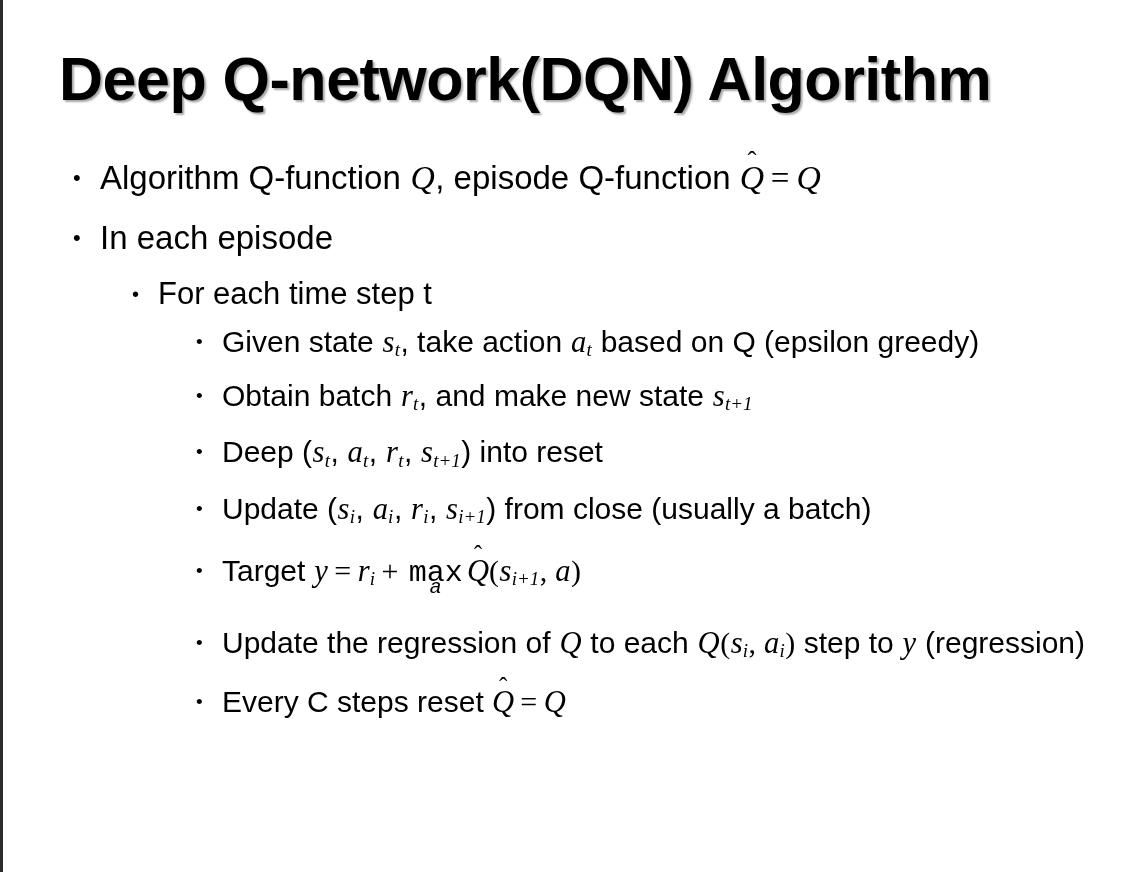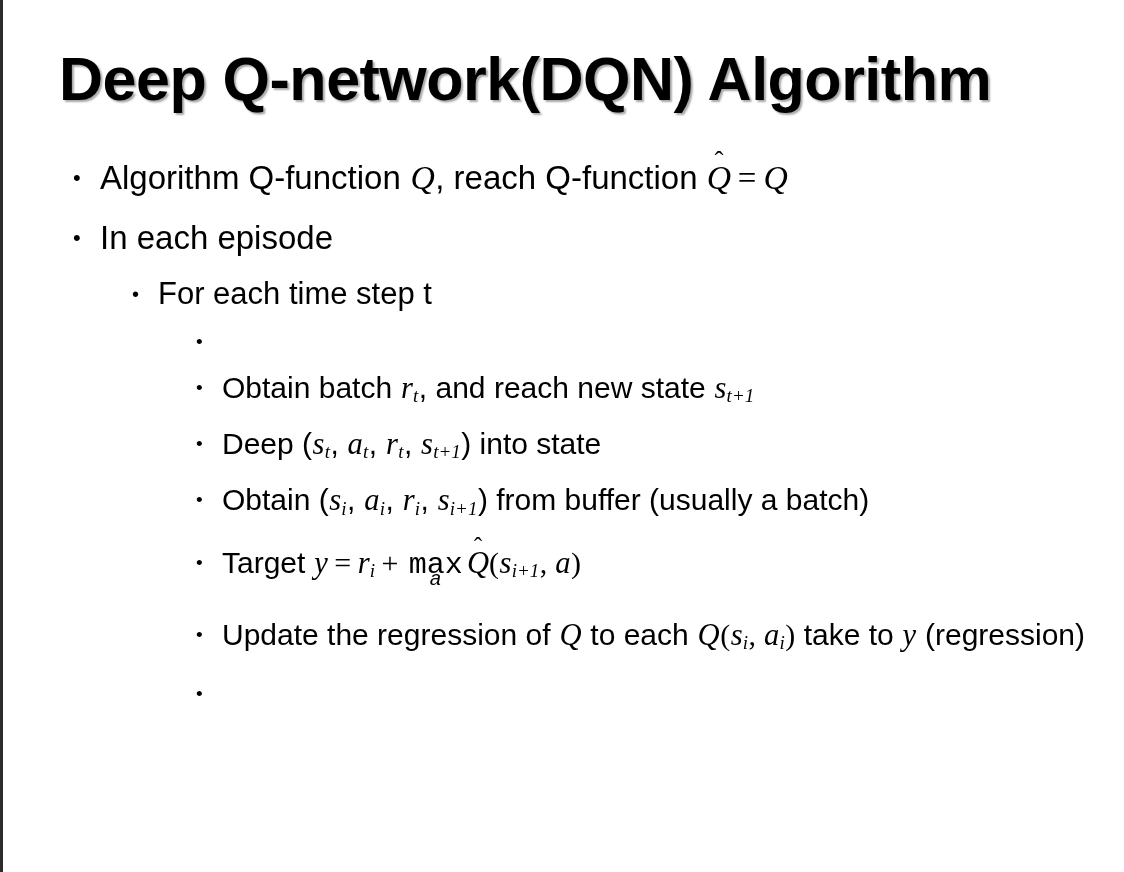--- a/index.html
+++ b/index.html
@@ -172,60 +172,62 @@
 <body>
 
 <div id="slide">
 
   <div id="slide-title">Deep Q-network(DQN) Algorithm</div>
 
   <div id="body">
 
     <div class="bullet-row lvl1">
       <span class="bullet-mark">•</span>
-      <span class="bullet-text"><span>Algorithm Q-function </span><span class="m">Q</span><span>, reach Q-function </span><span class="mhat"><span class="hat">̂</span><span>Q</span></span><span class="op">=</span><span class="m">Q</span></span>
+      <span class="bullet-text"><span>Algorithm Q-function </span><span class="m">Q</span><span>, episode Q-function </span><span class="mhat"><span class="hat">̂</span><span>Q</span></span><span class="op">=</span><span class="m">Q</span></span>
     </div>
 
     <div class="bullet-row lvl1">
       <span class="bullet-mark">•</span>
       <span class="bullet-text">In each episode</span>
     </div>
 
     <div class="bullet-row lvl2">
       <span class="bullet-mark">•</span>
       <span class="bullet-text">For each time step t</span>
     </div>
 
     <div class="bullet-row lvl3 tall">
       <span class="bullet-mark">•</span>
+      <span class="bullet-text"><span>Given state </span><span class="m"><span>s</span><sub>t</sub></span><span>, take action </span><span class="m"><span>a</span><sub>t</sub></span><span> based on Q (epsilon greedy)</span></span>
     </div>
 
     <div class="bullet-row lvl3">
       <span class="bullet-mark">•</span>
-      <span class="bullet-text"><span>Obtain batch </span><span class="m"><span>r</span><sub>t</sub></span><span>, and reach new state </span><span class="m"><span>s</span><sub class="sub-num">t+1</sub></span></span>
+      <span class="bullet-text"><span>Obtain batch </span><span class="m"><span>r</span><sub>t</sub></span><span>, and make new state </span><span class="m"><span>s</span><sub class="sub-num">t+1</sub></span></span>
     </div>
 
     <div class="bullet-row lvl3">
       <span class="bullet-mark">•</span>
-      <span class="bullet-text"><span>Deep (</span><span class="m"><span>s</span><sub>t</sub></span><span>, </span><span class="m"><span>a</span><sub>t</sub></span><span>, </span><span class="m"><span>r</span><sub>t</sub></span><span>, </span><span class="m"><span>s</span><sub class="sub-num">t+1</sub></span><span>) into state</span></span>
+      <span class="bullet-text"><span>Deep (</span><span class="m"><span>s</span><sub>t</sub></span><span>, </span><span class="m"><span>a</span><sub>t</sub></span><span>, </span><span class="m"><span>r</span><sub>t</sub></span><span>, </span><span class="m"><span>s</span><sub class="sub-num">t+1</sub></span><span>) into reset</span></span>
     </div>
 
     <div class="bullet-row lvl3">
       <span class="bullet-mark">•</span>
-      <span class="bullet-text"><span>Obtain (</span><span class="m"><span>s</span><sub>i</sub></span><span>, </span><span class="m"><span>a</span><sub>i</sub></span><span>, </span><span class="m"><span>r</span><sub>i</sub></span><span>, </span><span class="m"><span>s</span><sub class="sub-num">i+1</sub></span><span>) from buffer (usually a batch)</span></span>
+      <span class="bullet-text"><span>Update (</span><span class="m"><span>s</span><sub>i</sub></span><span>, </span><span class="m"><span>a</span><sub>i</sub></span><span>, </span><span class="m"><span>r</span><sub>i</sub></span><span>, </span><span class="m"><span>s</span><sub class="sub-num">i+1</sub></span><span>) from close (usually a batch)</span></span>
     </div>
 
     <div class="bullet-row lvl3" style="line-height:60px;">
       <span class="bullet-mark">•</span>
       <span class="bullet-text"><span>Target </span><span class="m">y</span><span class="op">=</span><span class="m"><span>r</span><sub>i</sub></span><span class="op">+</span><span class="maxop"><span>max</span><span class="lim">a</span></span><span class="mhat"><span class="hat">̂</span><span>Q</span></span><span class="mup">(</span><span class="m"><span>s</span><sub class="sub-num">i+1</sub></span><span class="mup">, </span><span class="m">a</span><span class="mup">)</span></span>
     </div>
 
     <div class="bullet-row lvl3 tall" style="margin-top:12px;">
       <span class="bullet-mark">•</span>
-      <span class="bullet-text"><span>Update the regression of </span><span class="m">Q</span><span> to each </span><span class="m">Q</span><span class="mup">(</span><span class="m"><span>s</span><sub>i</sub></span><span class="mup">, </span><span class="m"><span>a</span><sub>i</sub></span><span class="mup">)</span><span> take to </span><span class="m">y</span><span> (regression)</span></span>
+      <span class="bullet-text"><span>Update the regression of </span><span class="m">Q</span><span> to each </span><span class="m">Q</span><span class="mup">(</span><span class="m"><span>s</span><sub>i</sub></span><span class="mup">, </span><span class="m"><span>a</span><sub>i</sub></span><span class="mup">)</span><span> step to </span><span class="m">y</span><span> (regression)</span></span>
     </div>
 
     <div class="bullet-row lvl3" style="line-height:58px;">
       <span class="bullet-mark">•</span>
+      <span class="bullet-text"><span>Every C steps reset </span><span class="mhat"><span class="hat">̂</span><span>Q</span></span><span class="op">=</span><span class="m">Q</span></span>
     </div>
 
   </div>
 </div>
 
 </body></html>

